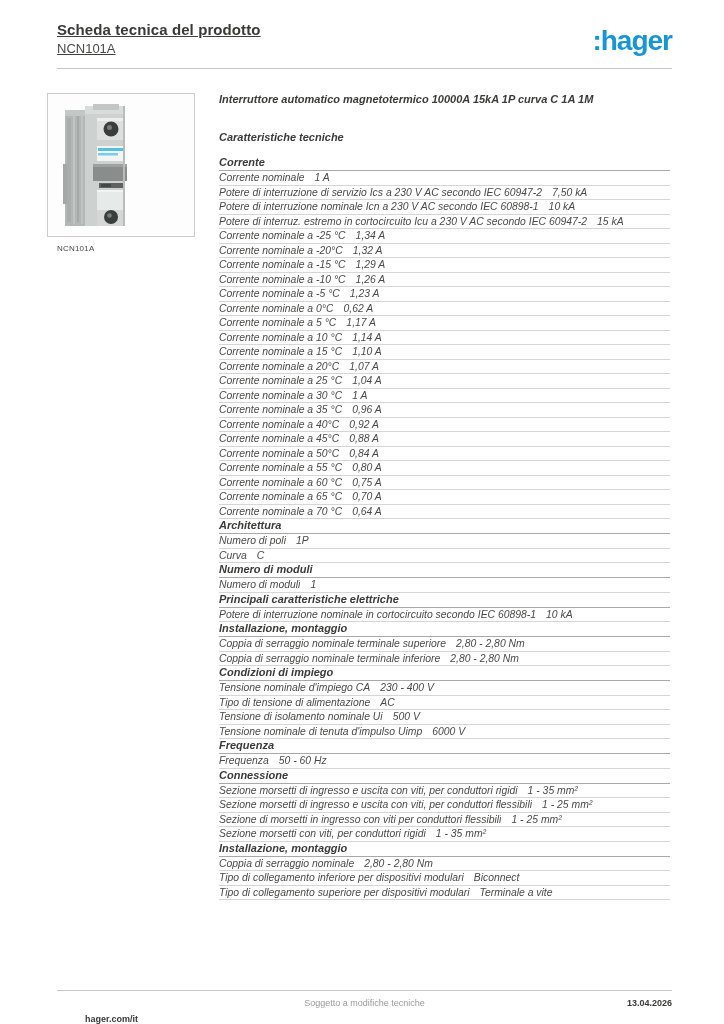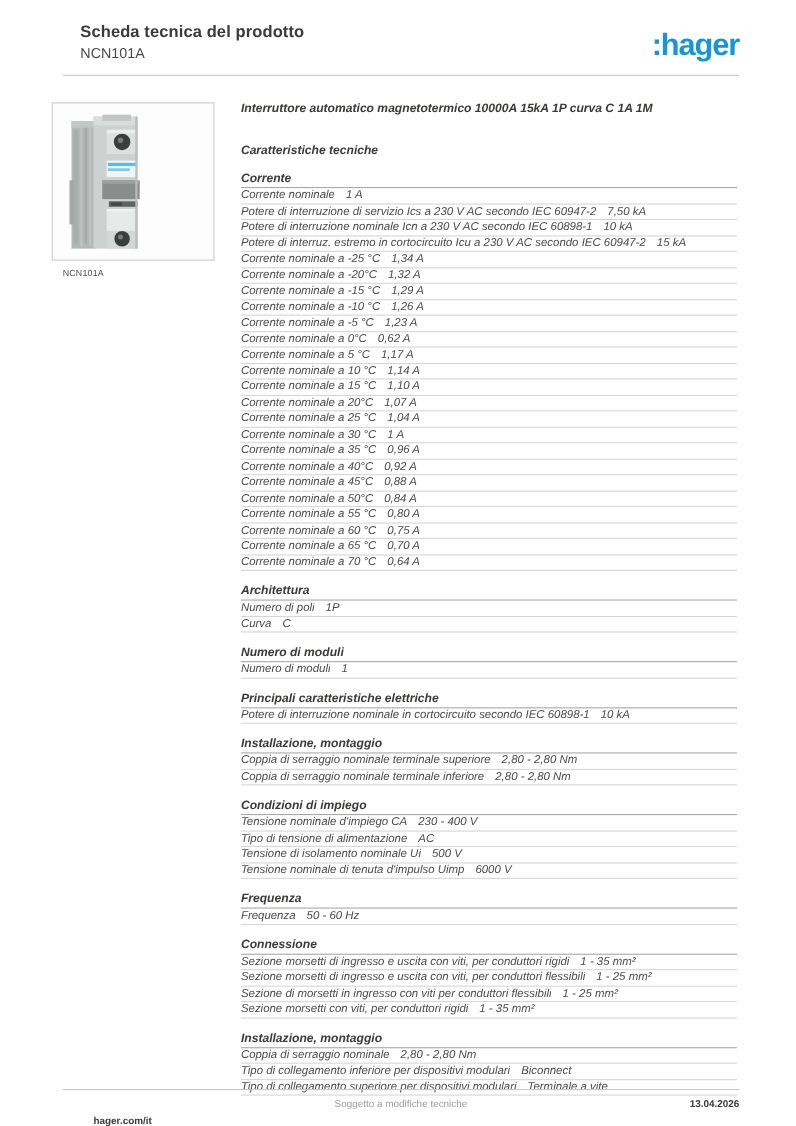--- a/index.html
+++ b/index.html
@@ -2,40 +2,40 @@
 <html><head>
 <meta charset="utf-8">
 <style>
   * { margin:0; padding:0; box-sizing:border-box; }
   html,body { background:#ffffff; }
   body {
     width:724px; height:1024px; position:relative; overflow:hidden;
     font-family:"Liberation Sans", sans-serif; color:#414140;
   }
   
-  .header { position:absolute; left:73px; right:52px; top:21px; }
+  .header { position:absolute; left:57px; right:52px; top:21px;text-decoration:underline; }
   .doc-title { font-size:15px; font-weight:bold; color:#3a3a39; letter-spacing:.1px; }
   .doc-subtitle { font-size:13px; color:#4a4a49; margin-top:3px; }
   .logo {
     position:absolute; right:0; top:6px;
     font-size:28px; font-weight:bold; letter-spacing:-1px; line-height:1;
   }
   .header-rule { position:absolute; left:57px; right:52px; top:68px; border-top:1px solid #c7c7c7; }
 
   
   .left-col { position:absolute; left:47px; top:93px; width:150px; }
   .image-box { width:148px; height:144px; border:1px solid #cbcbcb; background:#fdfdfd; position:relative; }
   .image-box svg { position:absolute; left:15px; top:10px; }
   .caption { margin:7px 0 0 10px; font-size:8px; color:#4a4a49; letter-spacing:.2px; }
 
   
   .right-col { position:absolute; left:219px; top:93px; width:451px;font-style:italic; }
   .product-title { font-size:11px; font-weight:bold; line-height:13px; color:#3a3a39; margin-bottom:25px; }
   .char-title { font-size:11px; font-weight:bold; line-height:13px; color:#3a3a39; margin-bottom:12px; }
-  .section { margin-top:12px; }
+  .section { margin-top:0; }
   .section:first-of-type { margin-top:0; }
   .section-heading {
     font-size:11px; font-weight:bold; line-height:13px; color:#3a3a39;
     border-bottom:1px solid #a9a9a9; padding-bottom:1px;
   }
   .spec-row {
     display:flex; align-items:baseline; gap:10px;
     height:14.5px; border-bottom:1px solid #d6d6d6;
     font-size:10.4px; line-height:14px; color:#4a4a49;
   }

